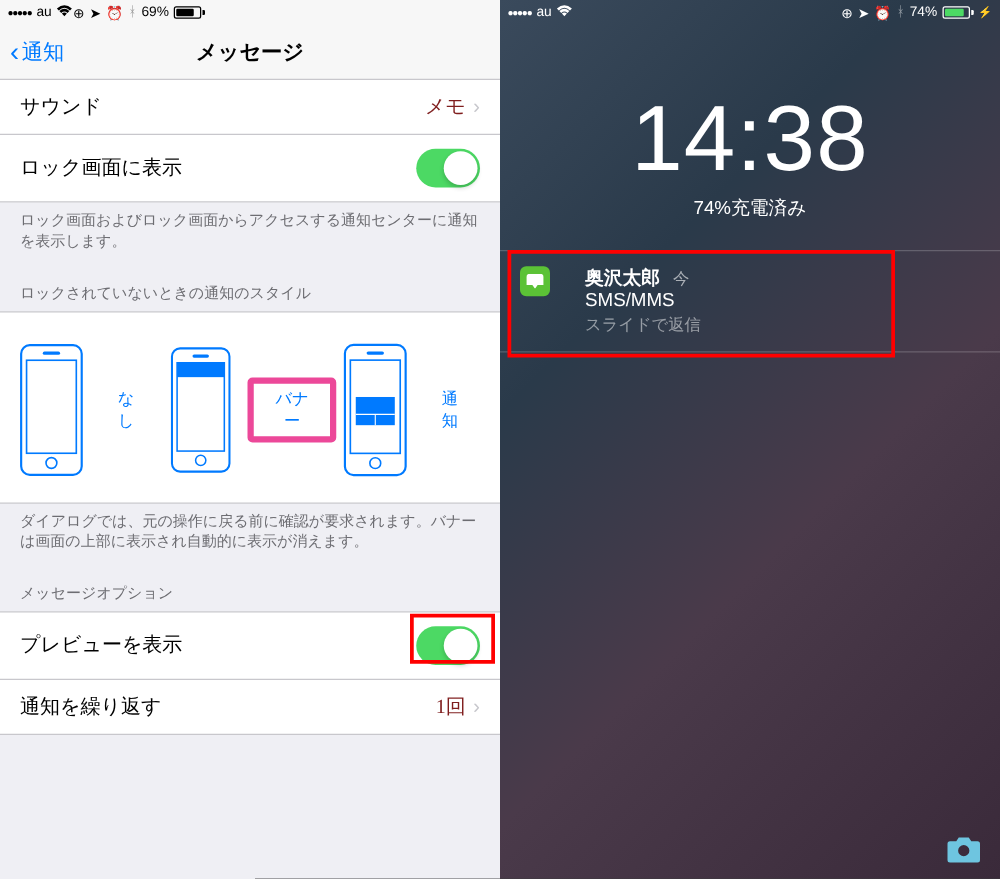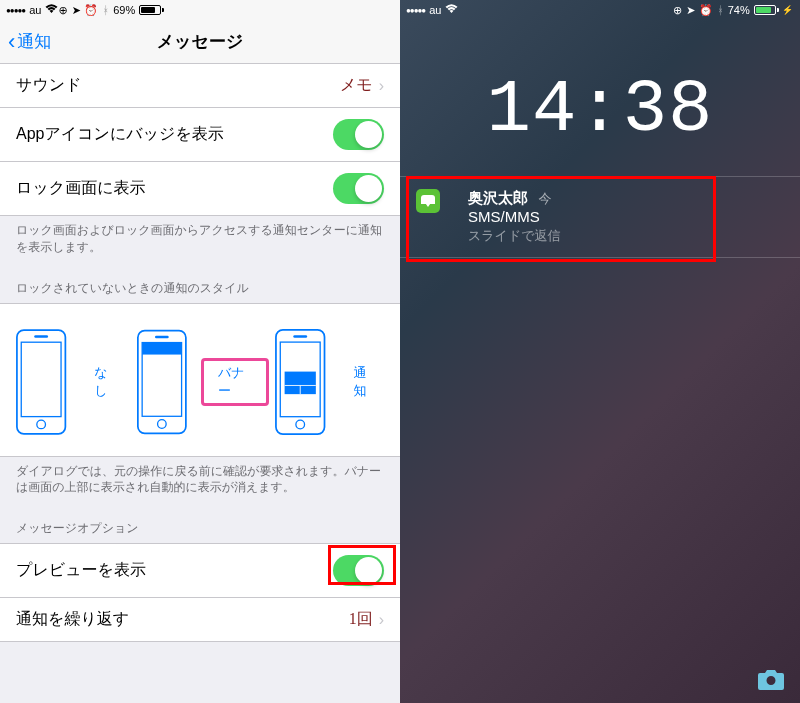--- a/index.html
+++ b/index.html
@@ -40,27 +40,27 @@
 
 
 .section-footer { padding: 6px 16px 10px; font-size: 12px; color: #6d6d72; line-height: 1.4; }
 .section-header { padding: 14px 16px 6px; font-size: 12px; color: #6d6d72; }
 
 
 .style-picker { background: #fff; padding: 14px 10px 10px; display: flex; justify-content: space-around; border-top: 1px solid #c8c7cc; border-bottom: 1px solid #c8c7cc; }
 .style-option { display: flex; flex-direction: row; align-items: center; gap: 8px; }
 .phone-svg { width: 72px; height: 128px; }
 .style-label { font-size: 13px; color: #007aff; padding: 3px 14px; }
-.style-label.selected { border: 3px solid #ec4899; border-radius: 4px; }
+.style-label.selected { border: 5px solid #ec4899; border-radius: 4px; text-align: center; }
 
 
 .red-box { position: absolute; border: 3px solid #ff0000; pointer-events: none; z-index: 10; }
 
 
-.lock-time { text-align: center; margin-top: 48px; color: #fff; font-size: 74px; font-weight: 200; letter-spacing: 1px; font-family: Liberation Mono, monospace; }
+.lock-time { text-align: center; margin-top: 48px; color: #fff; font-size: 74px; font-weight: 200; letter-spacing: 1px; }
 .lock-charging { text-align: center; color: #fff; font-size: 15px; margin-top: 4px; }
 .lock-notif { margin-top: 24px; border-top: 1px solid rgba(255,255,255,0.2); border-bottom: 1px solid rgba(255,255,255,0.2); padding: 12px 16px; display: flex; gap: 28px; }
 .notif-icon { width: 24px; height: 24px; background: #5bc236; border-radius: 5px; display: flex; align-items: center; justify-content: center; flex-shrink: 0; }
 .notif-icon::after { content: ''; width: 14px; height: 12px; background: #fff; border-radius: 3px; clip-path: polygon(0 0, 100% 0, 100% 75%, 65% 75%, 50% 100%, 35% 75%, 0 75%); }
 .notif-body { color: #fff; }
 .notif-title { font-size: 15px; font-weight: 600; }
 .notif-time { font-size: 13px; color: rgba(255,255,255,0.6); margin-left: 6px; }
 .notif-sub { font-size: 15px; }
 .notif-hint { font-size: 13px; color: rgba(255,255,255,0.5); margin-top: 2px; }
 .camera-icon { position: absolute; bottom: 12px; right: 14px; width: 30px; height: 24px; }
@@ -104,24 +104,20 @@
   </div>
 
   <div class="cell" style="border-top:none">
     <span class="cell-label">サウンド</span>
     <div class="cell-right">
       <span class="cell-value">メモ</span>
       <span class="cell-chevron">›</span>
     </div>
   </div>
   <div class="cell">
-    <span class="cell-label">Appアイコンにバッジを表示</span>
-    <div class="toggle"></div>
-  </div>
-  <div class="cell">
     <span class="cell-label">ロック画面に表示</span>
     <div class="toggle"></div>
   </div>
 
   <div class="section-footer">ロック画面およびロック画面からアクセスする通知センターに通知を表示します。</div>
   <div class="section-header">ロックされていないときの通知のスタイル</div>
 
   <div class="style-picker">
     <div class="style-option">
       <svg class="phone-svg" viewBox="0 0 72 128">
@@ -197,20 +193,21 @@
         <span class="battery-body">
             <span class="battery-fill" style="width:74%;background:#4cd964"></span>
           </span>
         <span class="battery-tip"></span>
       </span>
       <span style="font-size:9px">⚡</span>
     </div>
   </div>
 
   <div class="lock-time">14:38</div>
+  <div class="lock-charging">74%充電済み</div>
 
   <div style="position:relative">
     <div class="lock-notif">
       <div class="notif-icon"></div>
       <div class="notif-body">
         <div>
           <span class="notif-title">奥沢太郎</span>
           <span class="notif-time">今</span>
         </div>
         <div class="notif-sub">SMS/MMS</div>

